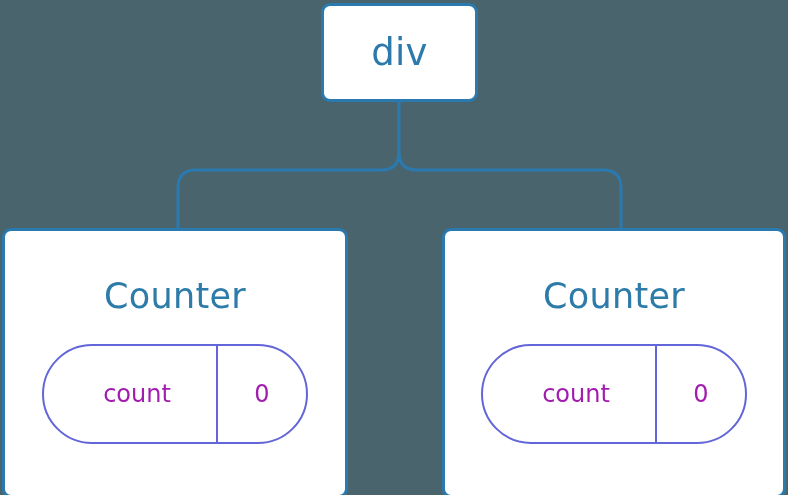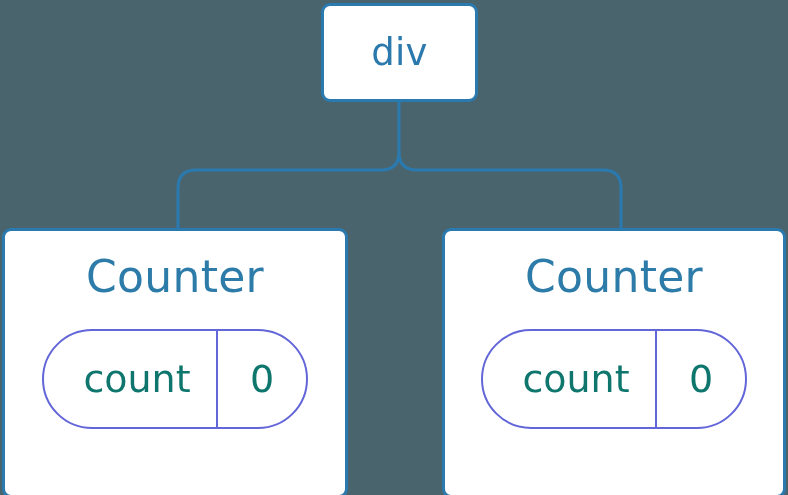--- a/index.html
+++ b/index.html
@@ -62,23 +62,23 @@
   .node-child-left {
     left: 2px;
     width: 346px;
   }
   .node-child-right {
     left: 442px;
     width: 344px;
   }
   .node-child-title {
     color: #2d7ba8;
-    font-size: 44px;
+    font-size: 35px;
     line-height: 1;
-    margin-top: 24px;
+    margin-top: 48px;
     letter-spacing: 0.3px;
   }
   .state-pill {
     margin-top: 30px;
     height: 100px;
     border: 2px solid #6366d8;
     border-radius: 50px;
     box-sizing: border-box;
     display: flex;
     align-items: stretch;
@@ -87,22 +87,22 @@
   .state-pill-left {
     width: 266px;
   }
   .state-pill-right {
     width: 266px;
   }
   .state-key, .state-value {
     display: flex;
     align-items: center;
     justify-content: center;
-    color: #0f766e;
-    font-size: 38px;
+    color: #a21caf;
+    font-size: 24px;
     line-height: 1;
   }
   .state-key {
     flex: 0 0 174px;
     border-right: 2px solid #6366d8;
     box-sizing: border-box;
     padding-left: 14px;
   }
   .state-value {
     flex: 1 1 auto;

